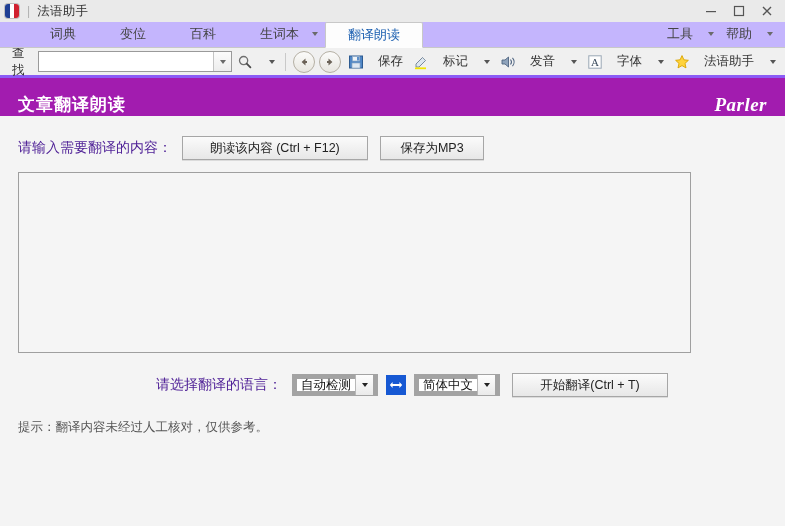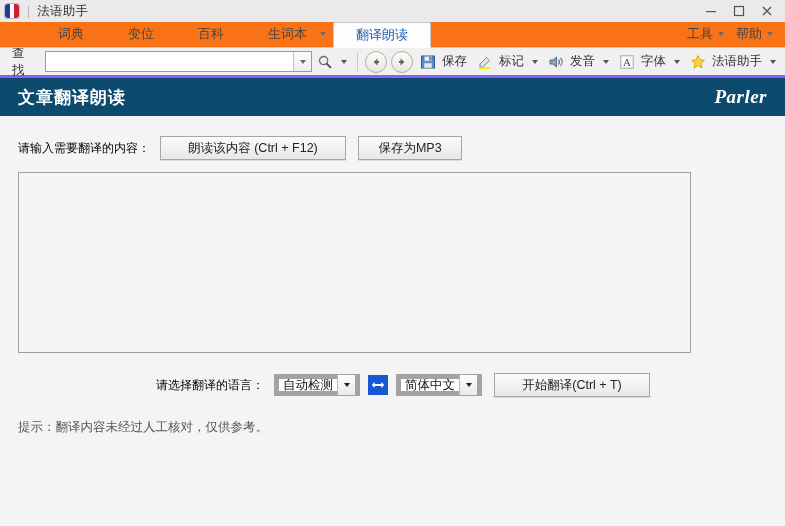--- a/index.html
+++ b/index.html
@@ -76,27 +76,27 @@
     display: flex;
     align-items: center;
     justify-content: center;
     color: #555;
   }
   .winbtn svg { display:block; }
 
   
   .tabbar {
     height: 26px;
-    background: #f97316;
+    background: #c4b5fd;
     border-bottom: 1px solid #c8c8c8;
     display: flex;
     align-items: flex-end;
     position: relative;
     flex: 0 0 auto;
-    padding-left: 36px;
+    padding-left: 28px;
     box-sizing: border-box;
   }
   .tab {
     height: 26px;
     padding: 0 22px;
     display: flex;
     align-items: center;
     justify-content: center;
     font-size: 13px;
     color: #444;
@@ -133,21 +133,21 @@
     position: absolute;
     right: 6px;
     bottom: 0;
     height: 26px;
     display: flex;
     align-items: center;
   }
   .menu-item {
     display: flex;
     align-items: center;
-    gap: 5px;
+    gap: 15px;
     font-size: 13px;
     color: #444;
     padding: 0 6px;
     height: 26px;
   }
 
   
   .toolbar {
     height: 30px;
     background: #f0f0f0;
@@ -188,21 +188,21 @@
     background: linear-gradient(#fcfcfc,#ededed);
     display: flex;
     align-items: center;
     justify-content: center;
     flex: 0 0 auto;
   }
   .tb-icobtn {
     height: 24px;
     display: flex;
     align-items: center;
-    gap: 6px;
+    gap: 14px;
     padding: 0 4px;
     margin: 0 1px;
     font-size: 12.5px;
     color: #333;
     white-space: nowrap;
   }
   .tb-sep {
     width: 1px;
     height: 18px;
     background: #c9c9c9;
@@ -222,24 +222,24 @@
     background: linear-gradient(#fbfbfa,#e8e6e0);
     border: 1px solid #b5b0a4;
     display: flex; align-items: center; justify-content: center;
     margin: 0 2px;
     flex: 0 0 auto;
   }
   .icon16 { width:16px; height:16px; display:block; flex:0 0 auto;}
 
   
   .banner {
-    background: #0c4a6e;
+    background: #a21caf;
     height: 38px;
     display: flex;
-    align-items: center;
+    align-items: flex-end;
     justify-content: space-between;
     padding: 0 18px;
     box-sizing: border-box;
     flex: 0 0 auto;
   }
   .banner-title {
     color: #fff;
     font-size: 17px;
     font-weight: bold;
     letter-spacing: 1px;
@@ -261,22 +261,22 @@
     padding: 0 18px;
     box-sizing: border-box;
   }
 
   .row-actions {
     display: flex;
     align-items: center;
     margin-top: 20px;
   }
   .field-label {
-    font-size: 12px;
-    color: #000000;
+    font-size: 14px;
+    color: #4c1d95;
     margin-right: 10px;
   }
   .btn {
     background: linear-gradient(#fbfbfb,#e7e7e7);
     border: 1px solid #a6a6a6;
     box-shadow: 0 1px 0 rgba(0,0,0,0.10);
     font-size: 12.5px;
     color: #222;
     font-family: inherit;
     padding: 0 10px;

